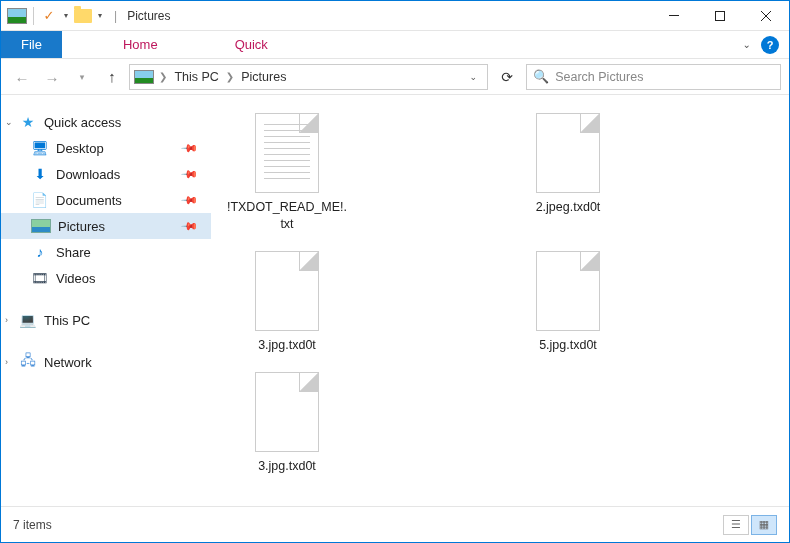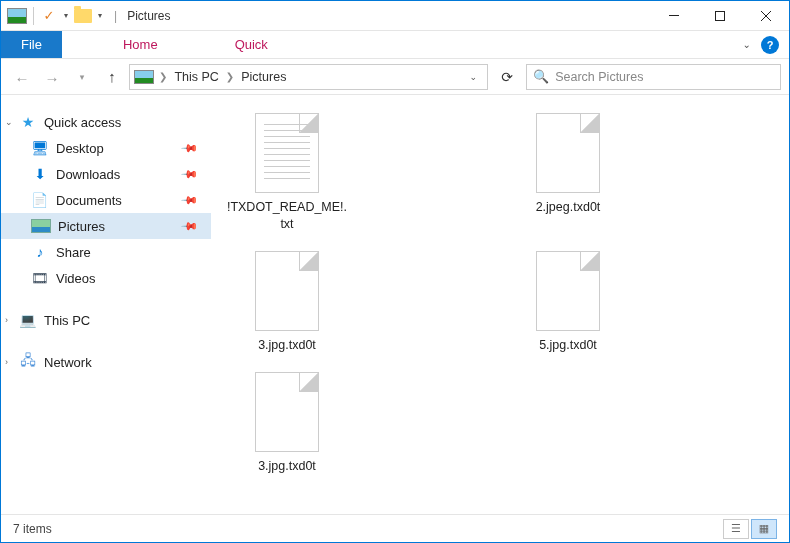--- a/index.html
+++ b/index.html
@@ -54,21 +54,21 @@
 .ico.vid { color:#2c3e50; }
 .ico.pc { color:#4a90d9; }
 .ico.net { color:#4a90d9; }
 .content { flex:1; padding:18px 12px; overflow:auto; }
 .file-grid { display:grid; grid-template-columns:repeat(2,1fr); gap:18px 8px; }
 .file-item { display:flex; flex-direction:column; align-items:center; width:128px; }
 .file-icon { width:64px; height:80px; background:#fff; border:1px solid #ccc; position:relative; margin-bottom:6px; }
 .file-icon::before { content:""; position:absolute; top:0; right:0; width:18px; height:18px; background:linear-gradient(135deg,#fff 48%,#ddd 50%,#ccc 52%); border-left:1px solid #ccc; border-bottom:1px solid #ccc; }
 .file-icon.txt::after { content:""; position:absolute; left:8px; right:8px; top:10px; bottom:10px; background:repeating-linear-gradient(to bottom,#ccc 0,#ccc 1px,transparent 1px,transparent 6px); }
 .file-label { font-size:12.5px; color:#222; text-align:center; line-height:1.35; max-width:122px; word-break:break-word; }
-.statusbar { height:28px; border-top:1px solid #e5e5e5; display:flex; align-items:center; padding:0 12px; font-size:12px; color:#444; }
+.statusbar { height:36px; border-top:1px solid #e5e5e5; display:flex; align-items:center; padding:0 12px; font-size:12px; color:#444; }
 .status-right { margin-left:auto; display:flex; gap:2px; }
 .view-btn { width:26px; height:20px; border:1px solid #ccc; display:flex; align-items:center; justify-content:center; font-size:11px; color:#666; }
 .view-btn.active { background:#cfe6fb; border-color:#7bb3e6; }
 </style>
 </head>
 <body>
 
 <div class="window">
 
   <div class="titlebar">

